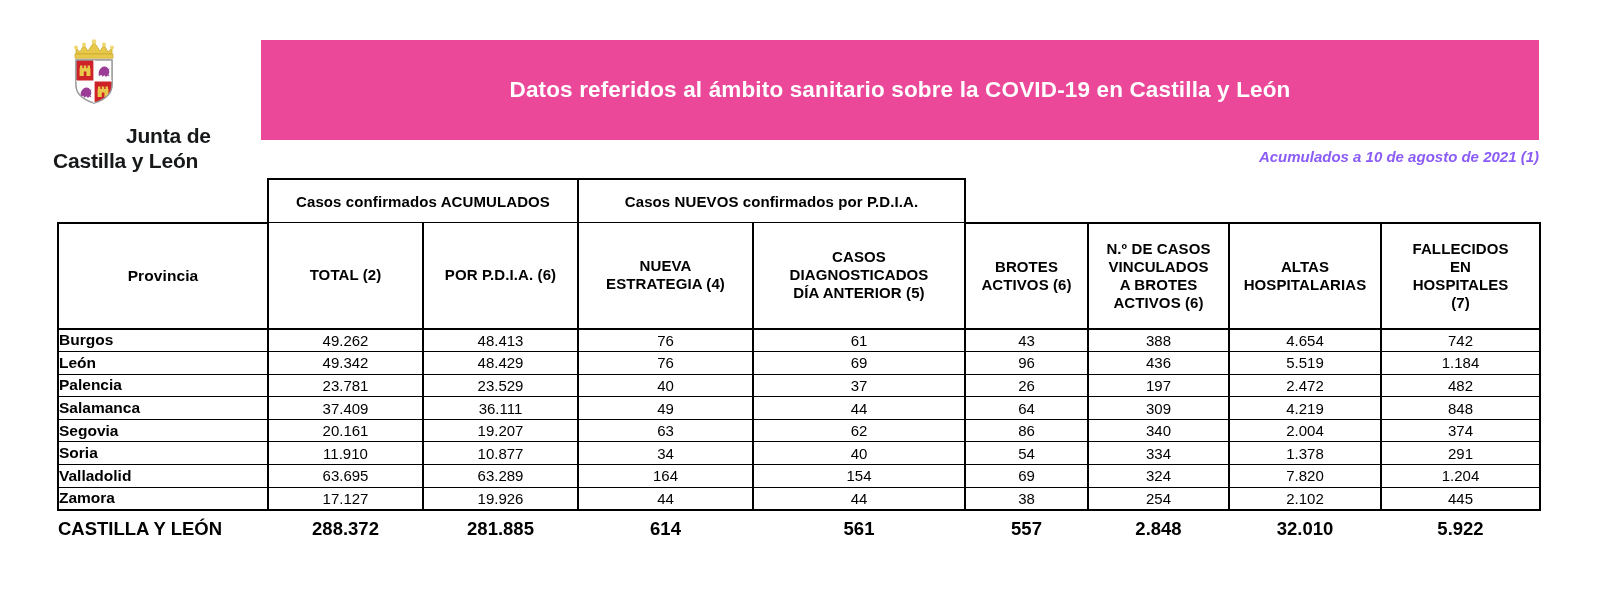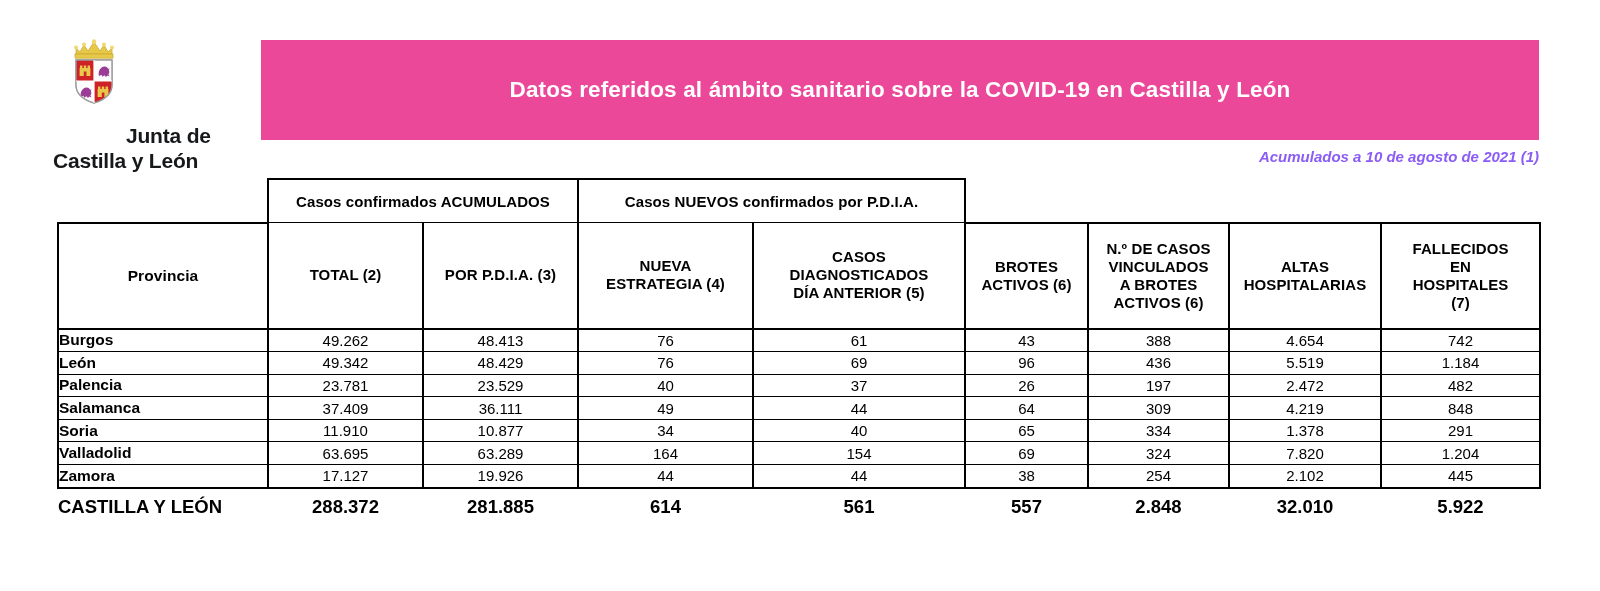--- a/index.html
+++ b/index.html
@@ -274,21 +274,21 @@
     <td class="grp-head bt br thin-b" colspan="2">Casos NUEVOS confirmados por P.D.I.A.</td>
     <td class="no-b spacer-cell"></td>
     <td class="no-b spacer-cell"></td>
     <td class="no-b spacer-cell"></td>
     <td class="no-b spacer-cell"></td>
   </tr>
 
   <tr>
     <td class="col-head col-head-prov bl bt br bb">Provincia</td>
     <td class="col-head br bb">TOTAL (2)</td>
-    <td class="col-head br bb">POR P.D.I.A. (3)</td>
+    <td class="col-head br bb">POR P.D.I.A. (6)</td>
     <td class="col-head br bb">
       <div>NUEVA</div>
       <div>ESTRATEGIA (4)</div>
     </td>
     <td class="col-head br bb">
       <div>CASOS</div>
       <div>DIAGNOSTICADOS</div>
       <div>DÍA ANTERIOR (5)</div>
     </td>
     <td class="col-head bt br bb">
@@ -353,26 +353,37 @@
         <td class="row-cell br thin-b">37.409</td>
         <td class="row-cell br thin-b">36.111</td>
         <td class="row-cell br thin-b">49</td>
         <td class="row-cell br thin-b">44</td>
         <td class="row-cell br thin-b">64</td>
         <td class="row-cell br thin-b">309</td>
         <td class="row-cell br thin-b">4.219</td>
         <td class="row-cell br thin-b">848</td>
       </tr>
       <tr>
+        <td class="prov-cell bl br thin-b">Segovia</td>
+        <td class="row-cell br thin-b">20.161</td>
+        <td class="row-cell br thin-b">19.207</td>
+        <td class="row-cell br thin-b">63</td>
+        <td class="row-cell br thin-b">62</td>
+        <td class="row-cell br thin-b">86</td>
+        <td class="row-cell br thin-b">340</td>
+        <td class="row-cell br thin-b">2.004</td>
+        <td class="row-cell br thin-b">374</td>
+      </tr>
+      <tr>
         <td class="prov-cell bl br thin-b">Soria</td>
         <td class="row-cell br thin-b">11.910</td>
         <td class="row-cell br thin-b">10.877</td>
         <td class="row-cell br thin-b">34</td>
         <td class="row-cell br thin-b">40</td>
-        <td class="row-cell br thin-b">65</td>
+        <td class="row-cell br thin-b">54</td>
         <td class="row-cell br thin-b">334</td>
         <td class="row-cell br thin-b">1.378</td>
         <td class="row-cell br thin-b">291</td>
       </tr>
       <tr>
         <td class="prov-cell bl br thin-b">Valladolid</td>
         <td class="row-cell br thin-b">63.695</td>
         <td class="row-cell br thin-b">63.289</td>
         <td class="row-cell br thin-b">164</td>
         <td class="row-cell br thin-b">154</td>

